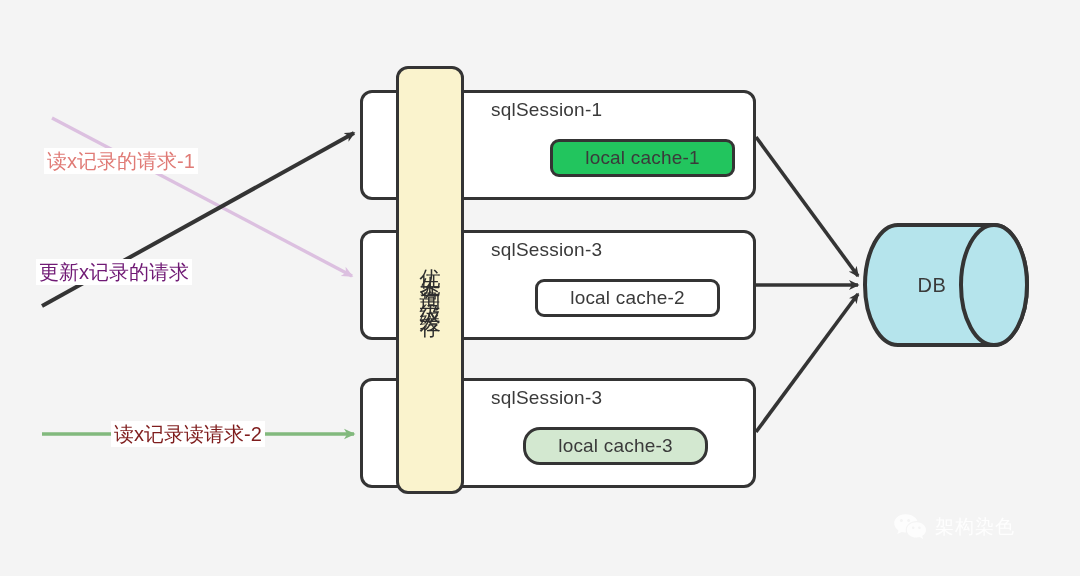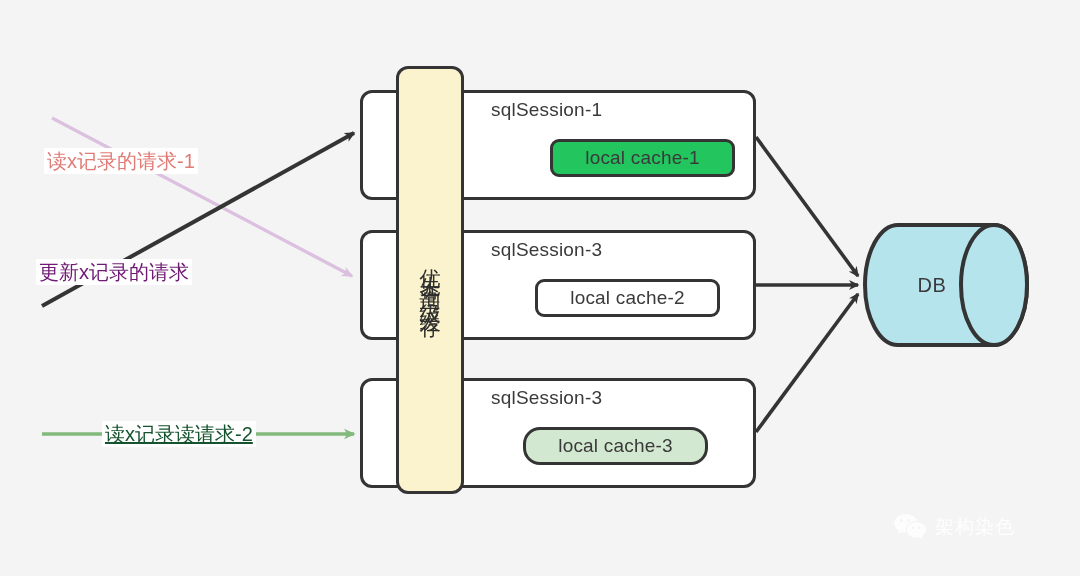--- a/index.html
+++ b/index.html
@@ -132,24 +132,23 @@
     left: 44px;
     top: 148px;
     color: #e07b76;
   }
   #label-update {
     left: 36px;
     top: 259px;
     color: #701a75;
   }
   #label-read-2 {
-    left: 102px;
+    left: 111px;
     top: 421px;
-    color: #14532d;
-    text-decoration: underline;
+    color: #7f1d1d;
   }
 
   
   #watermark {
     position: absolute;
     left: 893px;
     top: 512px;
     display: flex;
     align-items: center;
     gap: 8px;

